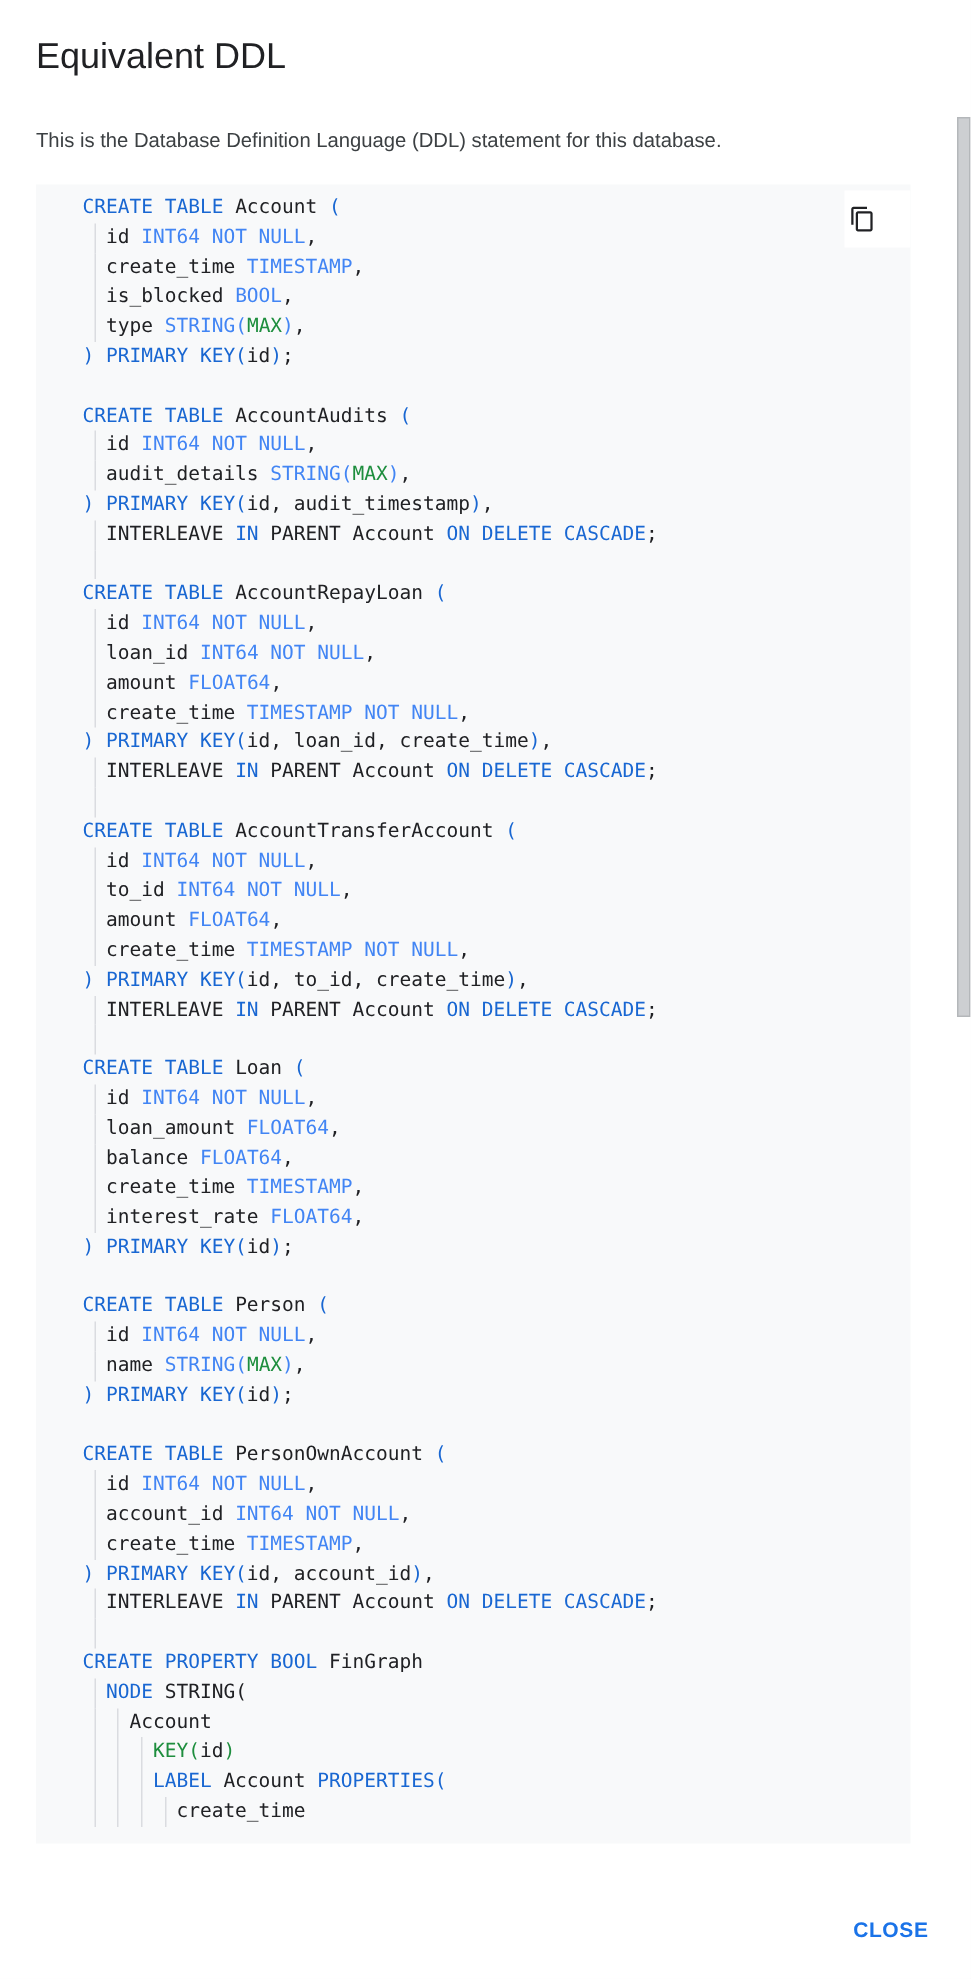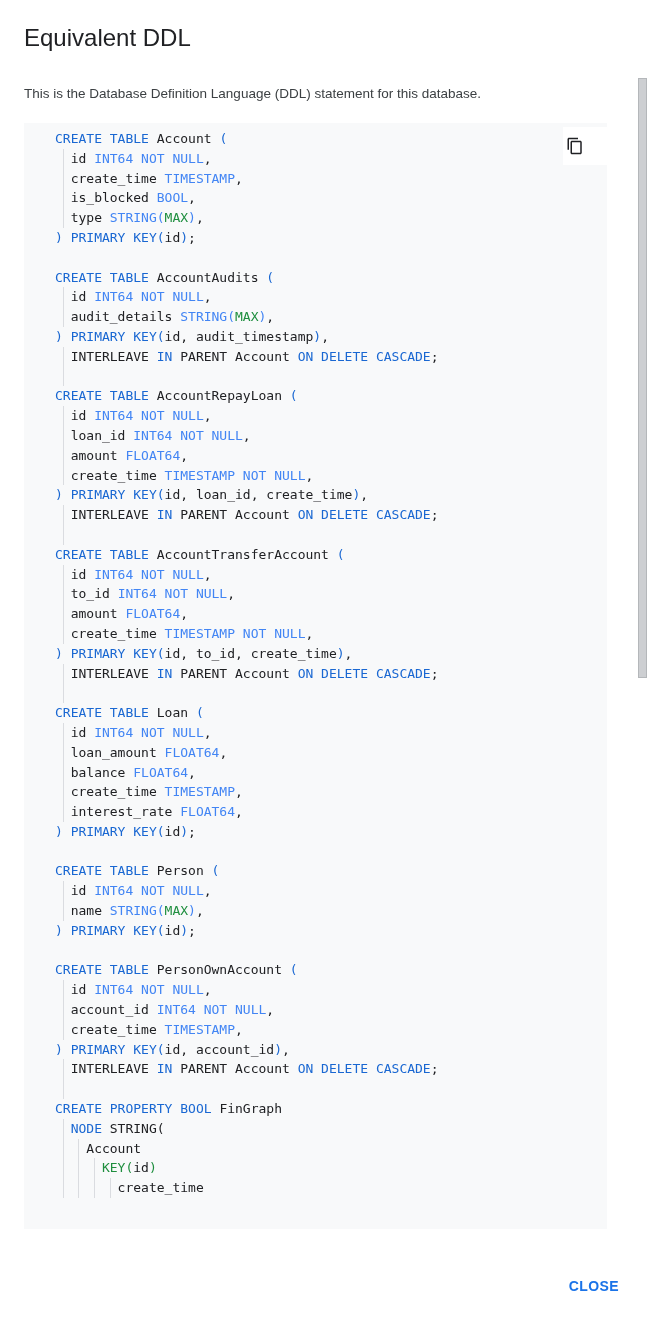--- a/index.html
+++ b/index.html
@@ -92,20 +92,21 @@
         <div class="code-line"><i class="guide" style="left: 38.82px;"></i><span style="color: rgb(32, 33, 36);">  id </span><span style="color: rgb(66, 133, 244);">INT64 NOT NULL</span><span style="color: rgb(32, 33, 36);">,</span></div>
         <div class="code-line"><i class="guide" style="left: 38.82px;"></i><span style="color: rgb(32, 33, 36);">  account_id </span><span style="color: rgb(66, 133, 244);">INT64 NOT NULL</span><span style="color: rgb(32, 33, 36);">,</span></div>
         <div class="code-line"><i class="guide" style="left: 38.82px;"></i><span style="color: rgb(32, 33, 36);">  create_time </span><span style="color: rgb(66, 133, 244);">TIMESTAMP</span><span style="color: rgb(32, 33, 36);">,</span></div>
         <div class="code-line"><span style="color: rgb(25, 103, 210);">) PRIMARY KEY(</span><span style="color: rgb(32, 33, 36);">id, account_id</span><span style="color: rgb(25, 103, 210);">)</span><span style="color: rgb(32, 33, 36);">,</span></div>
         <div class="code-line"><i class="guide" style="left: 38.82px;"></i><span style="color: rgb(32, 33, 36);">  INTERLEAVE </span><span style="color: rgb(25, 103, 210);">IN</span><span style="color: rgb(32, 33, 36);"> PARENT Account </span><span style="color: rgb(25, 103, 210);">ON DELETE CASCADE</span><span style="color: rgb(32, 33, 36);">;</span></div>
         <div class="code-line"><i class="guide" style="left: 38.82px;"></i></div>
         <div class="code-line"><span style="color: rgb(25, 103, 210);">CREATE PROPERTY BOOL </span><span style="color: rgb(32, 33, 36); text-align: right;">FinGraph</span></div>
         <div class="code-line"><i class="guide" style="left: 38.82px;"></i><span style="color: rgb(25, 103, 210);">  NODE </span><span style="color: rgb(32, 33, 36);">STRING(</span></div>
         <div class="code-line"><i class="guide" style="left: 38.82px;"></i><i class="guide" style="left: 54.46px;"></i><span style="color: rgb(32, 33, 36);">    Account</span></div>
         <div class="code-line"><i class="guide" style="left: 38.82px;"></i><i class="guide" style="left: 54.46px;"></i><i class="guide" style="left: 70.1px;"></i><span style="color: rgb(30, 142, 62);">      KEY(</span><span style="color: rgb(32, 33, 36);">id</span><span style="color: rgb(30, 142, 62);">)</span></div>
+        <div class="code-line"><i class="guide" style="left: 38.82px;"></i><i class="guide" style="left: 54.46px;"></i><i class="guide" style="left: 70.1px;"></i><span style="color: rgb(25, 103, 210);">      LABEL </span><span style="color: rgb(32, 33, 36);">Account </span><span style="color: rgb(25, 103, 210);">PROPERTIES(</span></div>
         <div class="code-line"><i class="guide" style="left: 38.82px;"></i><i class="guide" style="left: 54.46px;"></i><i class="guide" style="left: 70.1px;"></i><i class="guide" style="left: 85.74px;"></i><span style="color: rgb(32, 33, 36);">        create_time</span></div>
       </div>
     <button class="copy-btn" title="Copy">
       <span>
         <svg width="18" height="18" viewBox="0 0 24 24" fill="#202124" aria-hidden="true">
           <path d="M16 1H4c-1.1 0-2 .9-2 2v14h2V3h12V1zm3 4H8c-1.1 0-2 .9-2 2v14c0 1.1.9 2 2 2h11c1.1 0 2-.9 2-2V7c0-1.1-.9-2-2-2zm0 16H8V7h11v14z"></path>
         </svg>
       </span>
     </button>
   </div>

